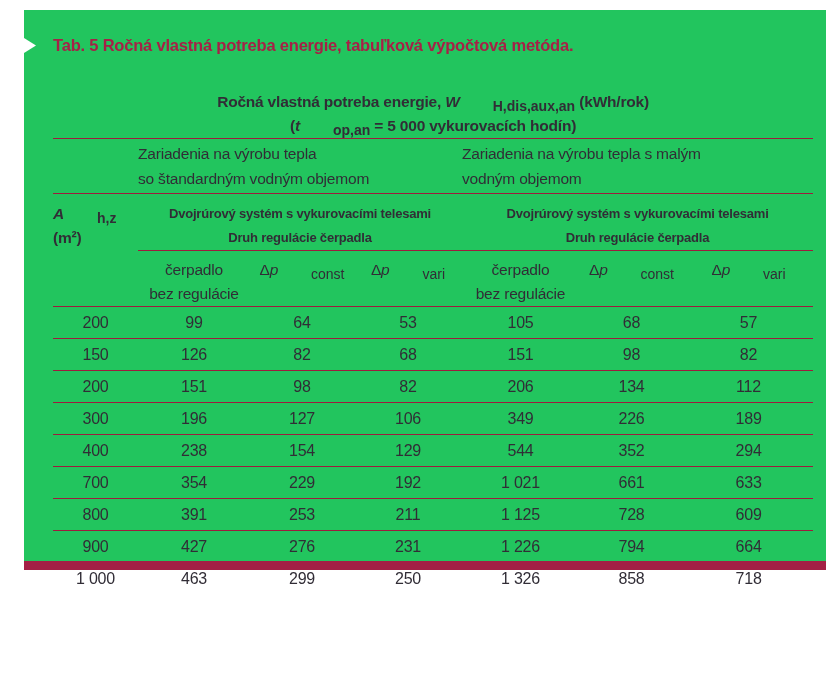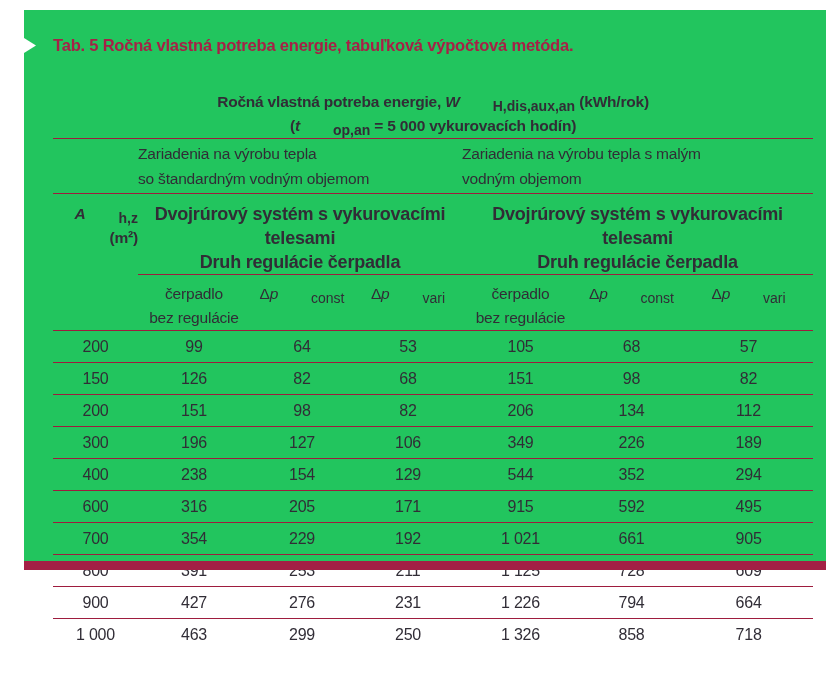--- a/index.html
+++ b/index.html
@@ -54,26 +54,26 @@
     height:55px;
     font-weight:normal;
     font-size:15.5px;
     line-height:25px;
     text-align:left;
     vertical-align:middle;
   }
   tr.r-sys th {
     height:57px;
     font-weight:bold;
-    font-size:18px;
+    font-size:13px;
     line-height:24px;
     vertical-align:top;
     padding-top:8px;
   }
-  tr.r-sys th.area-h { font-size:15.5px; text-align:right; }
+  tr.r-sys th.area-h { font-size:15.5px; text-align:left; }
   tr.r-units td {
     height:55px;
     font-size:15.5px;
     line-height:24px;
     vertical-align:top;
     padding-top:7px;
   }
   tbody td {
     height:32px;
     font-size:16px;
@@ -206,38 +206,29 @@
     <td>400</td>
     <td>238</td>
     <td>154</td>
     <td>129</td>
     <td>544</td>
     <td>352</td>
     <td>294</td>
   </tr>
 
 
-  <tr>
-    <td>600</td>
-    <td>316</td>
-    <td>205</td>
-    <td>171</td>
-    <td>915</td>
-    <td>592</td>
-    <td>495</td>
-  </tr>
 
   <tr>
     <td>700</td>
     <td>354</td>
     <td>229</td>
     <td>192</td>
     <td>1 021</td>
     <td>661</td>
-    <td>905</td>
+    <td>633</td>
   </tr>
 
   <tr>
     <td>800</td>
     <td>391</td>
     <td>253</td>
     <td>211</td>
     <td>1 125</td>
     <td>728</td>
     <td>609</td>

